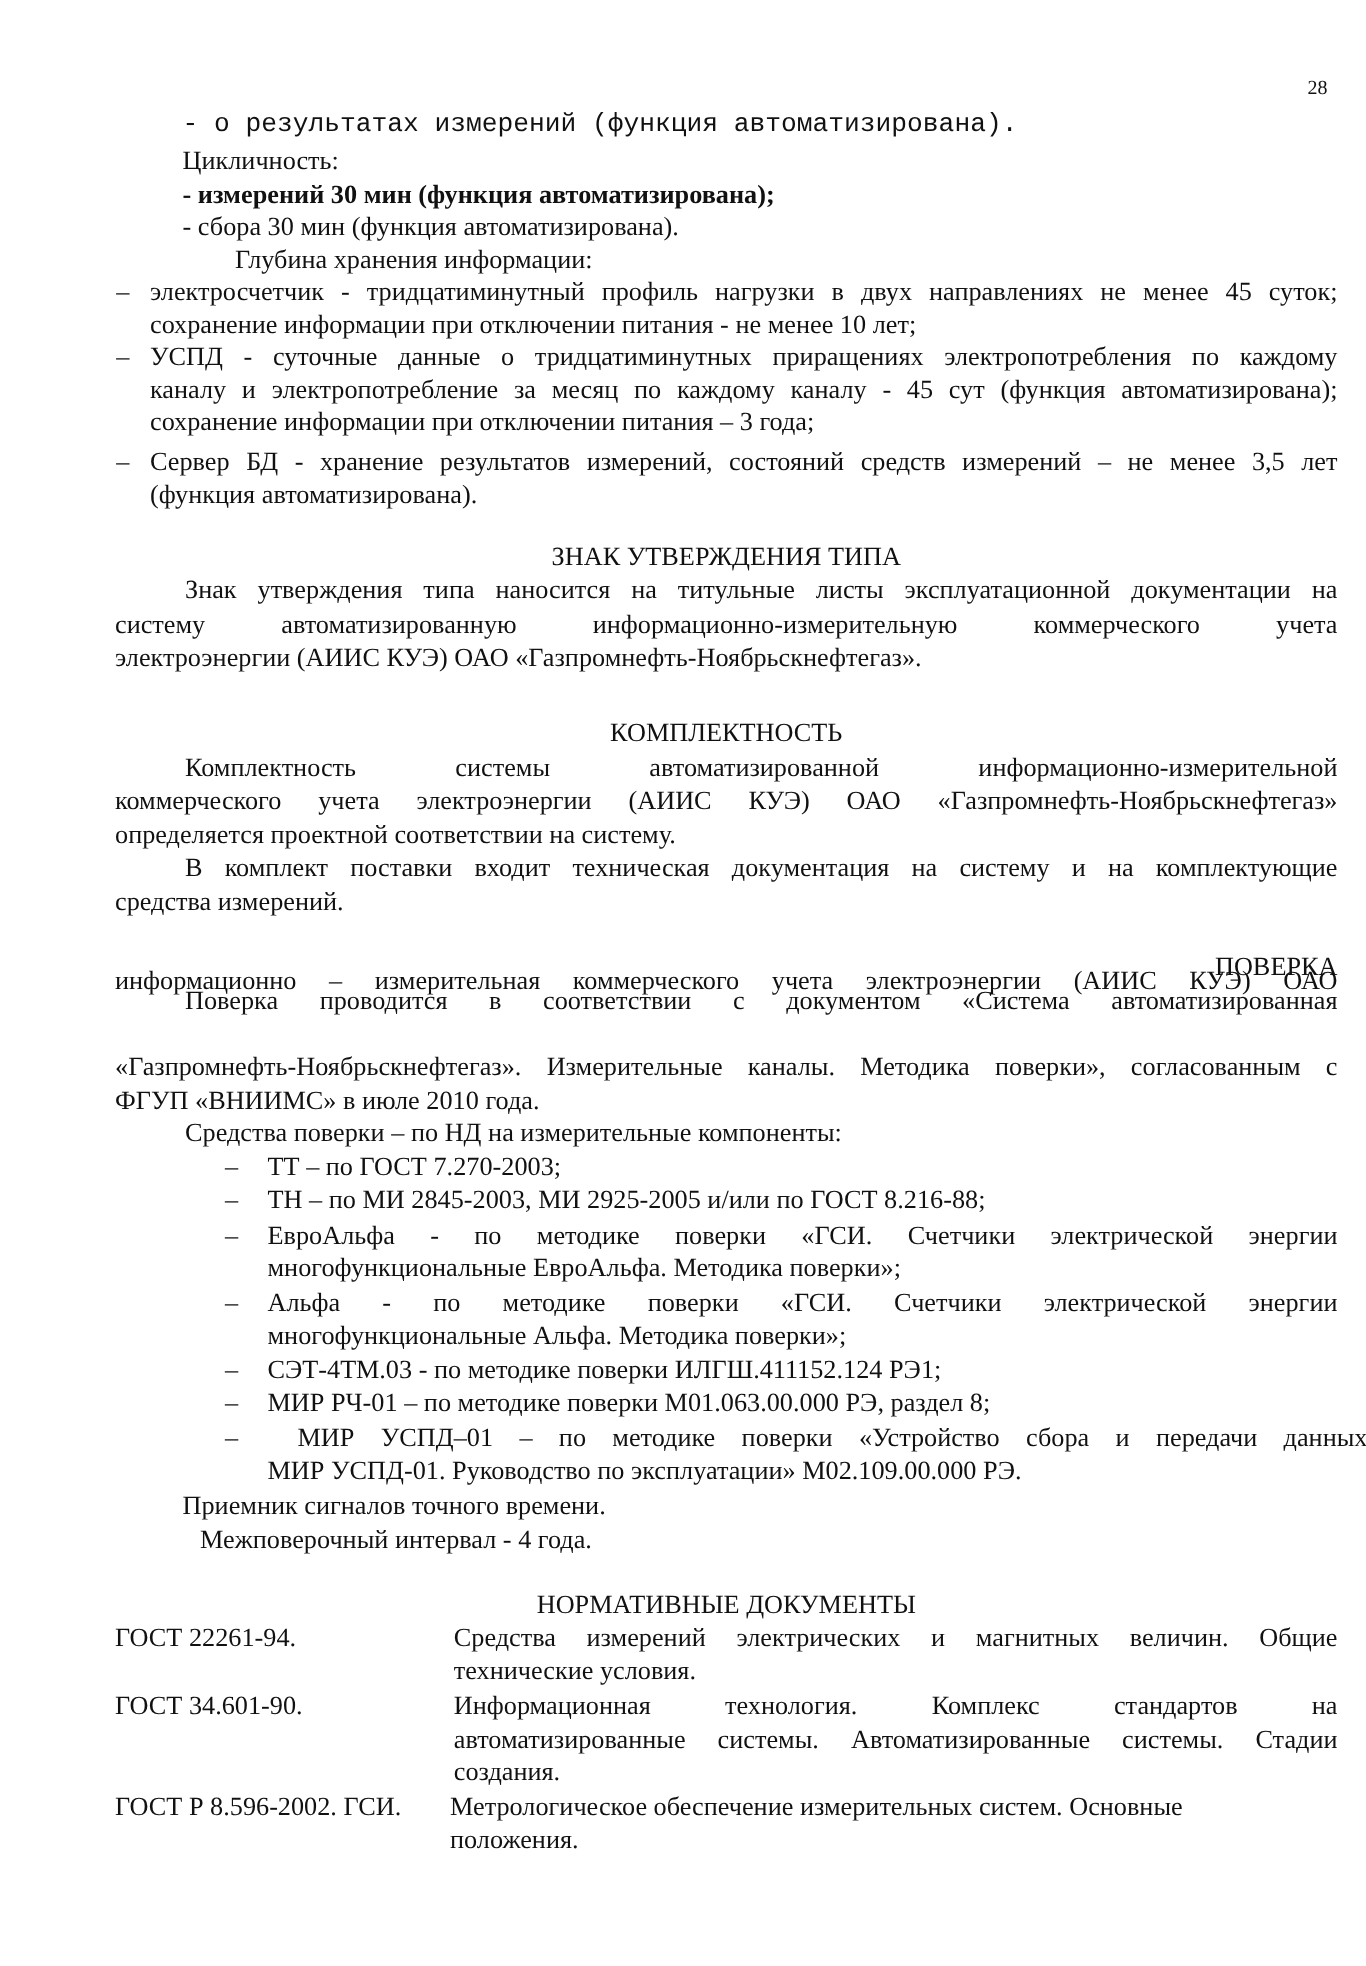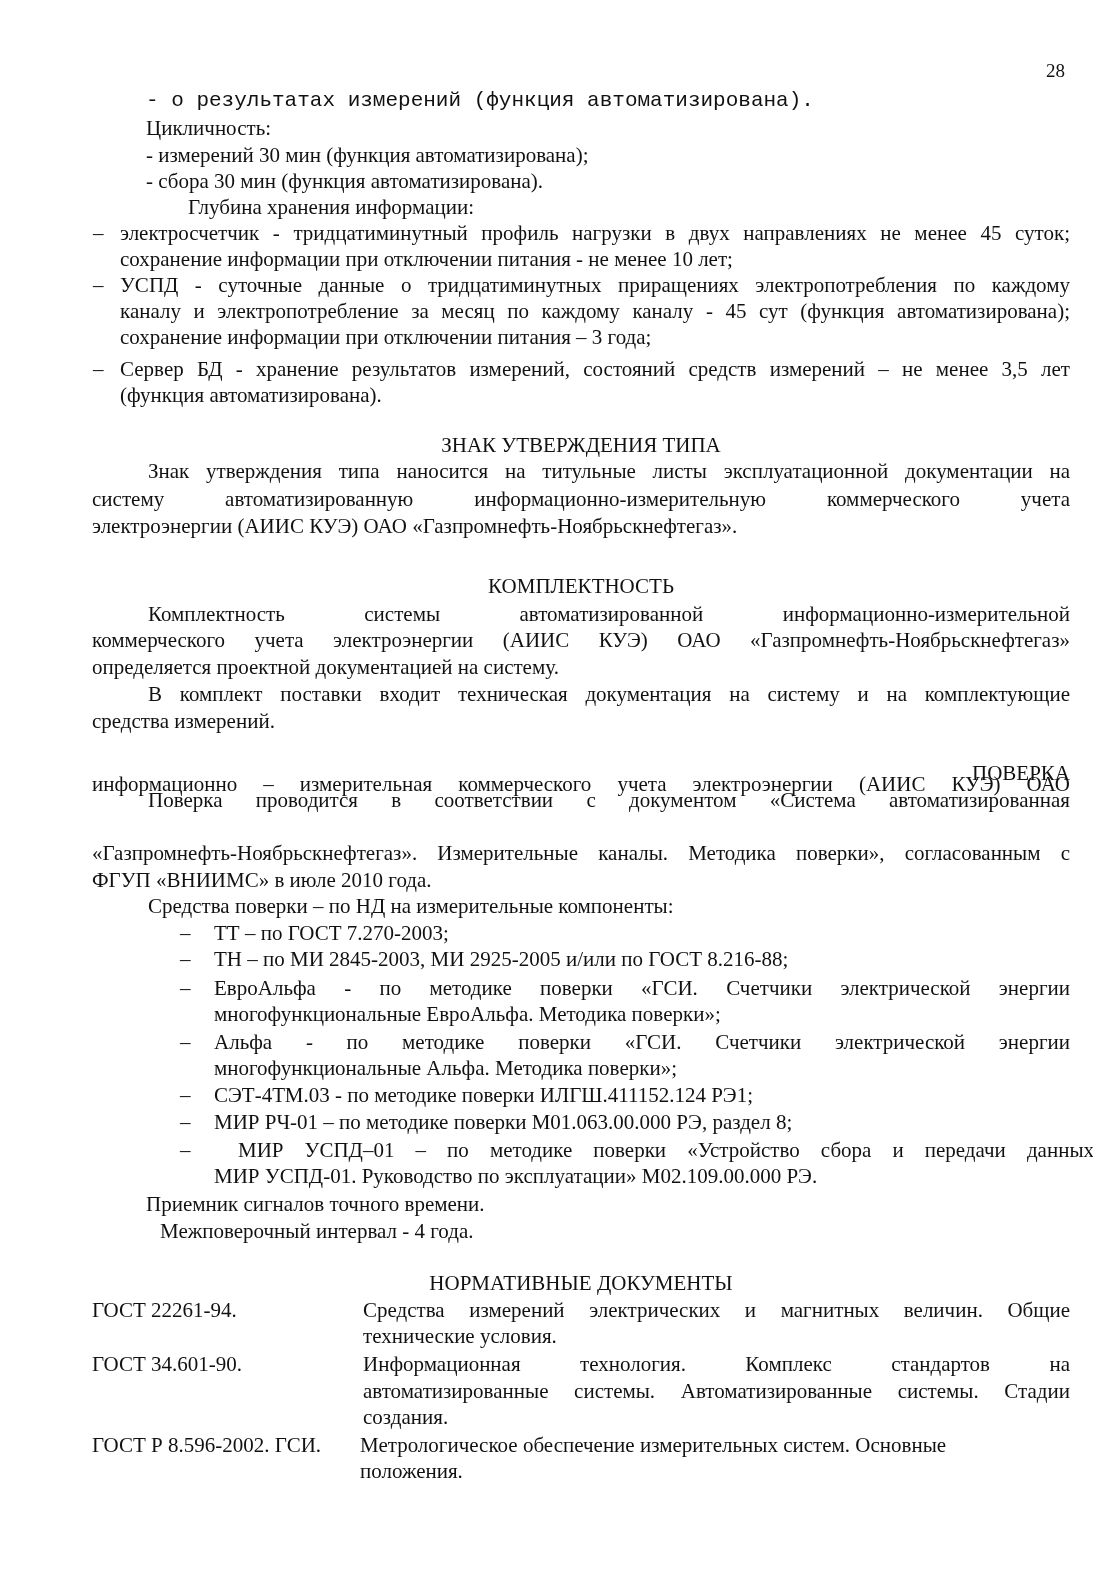--- a/index.html
+++ b/index.html
@@ -2,36 +2,36 @@
 <html><head>
 <meta charset="utf-8">
 <style>
   html, body { margin: 0; padding: 0; background: #ffffff; }
   body {
     width: 1093px; height: 1573px; position: relative; overflow: hidden;
     font-family: "Liberation Serif", "DejaVu Serif", serif;
     color: #111111; font-size: 21px; line-height: 26px;
   }
   .abs { position: absolute; white-space: nowrap; }
-  .page-num { left: 1046px; top: 58px; font-size: 19px; }
+  .page-num { left: 1046px; top: 58px; font-size: 16px; }
   .line { position: absolute; white-space: nowrap; }
   .just { position: absolute; text-align: justify; text-align-last: justify; white-space: normal; }
   .center { position: absolute; left: 92px; width: 978px; text-align: center; white-space: nowrap; }
   .dash { position: absolute; }
 </style>
 </head>
 <body>
 
 <div>
 
   <div class="abs page-num">28</div>
 
   <div class="line" style="left:146px; top:88px;font-family:Liberation Mono, monospace;">-  о результатах измерений (функция автоматизирована).</div>
   <div class="line" style="left:146px; top:115px;">Цикличность:</div>
-  <div class="line" style="left:146px; top:142px;">- измерений 30 мин (функция автоматизирована);</div>
+  <div class="line" style="left:146px; top:142px;font-weight:bold;">- измерений 30 мин (функция автоматизирована);</div>
   <div class="line" style="left:146px; top:168px;">- сбора 30 мин (функция автоматизирована).</div>
   <div class="line" style="left:188px; top:194px;">Глубина хранения информации:</div>
 
   <div>
     <div>
       <div class="dash" style="left:93px; top:220px;">–</div>
       <div class="just" style="left:120px; top:220px; width:950px;">электросчетчик - тридцатиминутный профиль нагрузки в двух направлениях не менее 45 суток;</div>
       <div class="line" style="left:120px; top:246px;">сохранение информации при отключении питания - не менее 10 лет;</div>
     </div>
     <div>
@@ -51,21 +51,21 @@
     <div class="center" style="top:432px;">ЗНАК УТВЕРЖДЕНИЯ ТИПА</div>
     <div class="just" style="left:148px; top:458px; width:922px;">Знак утверждения типа наносится на титульные листы эксплуатационной документации на</div>
     <div class="just" style="left:92px; top:486px; width:978px;">систему автоматизированную информационно-измерительную коммерческого учета</div>
     <div class="line" style="left:92px; top:513px;">электроэнергии (АИИС КУЭ) ОАО «Газпромнефть-Ноябрьскнефтегаз».</div>
   </div>
 
   <div>
     <div class="center" style="top:573px;">КОМПЛЕКТНОСТЬ</div>
     <div class="just" style="left:148px; top:601px; width:922px;">Комплектность системы автоматизированной информационно-измерительной</div>
     <div class="just" style="left:92px; top:627px; width:978px;">коммерческого учета электроэнергии (АИИС КУЭ) ОАО «Газпромнефть-Ноябрьскнефтегаз»</div>
-    <div class="line" style="left:92px; top:654px;">определяется проектной документацией на систему.</div>
+    <div class="line" style="left:92px; top:654px;">определяется проектной соответствии на систему.</div>
     <div class="just" style="left:148px; top:681px; width:922px;">В комплект поставки входит техническая документация на систему и на комплектующие</div>
     <div class="line" style="left:92px; top:708px;">средства измерений.</div>
   </div>
 
   <div>
     <div class="center" style="top:760px;text-align:right;">ПОВЕРКА</div>
     <div class="just" style="left:148px; top:787px; width:922px;">Поверка проводится в соответствии с документом «Система автоматизированная</div>
     <div class="just" style="left:92px; top:771px; width:978px;">информационно – измерительная коммерческого учета электроэнергии (АИИС КУЭ) ОАО</div>
     <div class="just" style="left:92px; top:840px; width:978px;">«Газпромнефть-Ноябрьскнефтегаз». Измерительные каналы. Методика поверки», согласованным с</div>
     <div class="line" style="left:92px; top:867px;">ФГУП «ВНИИМС» в июле 2010 года.</div>

